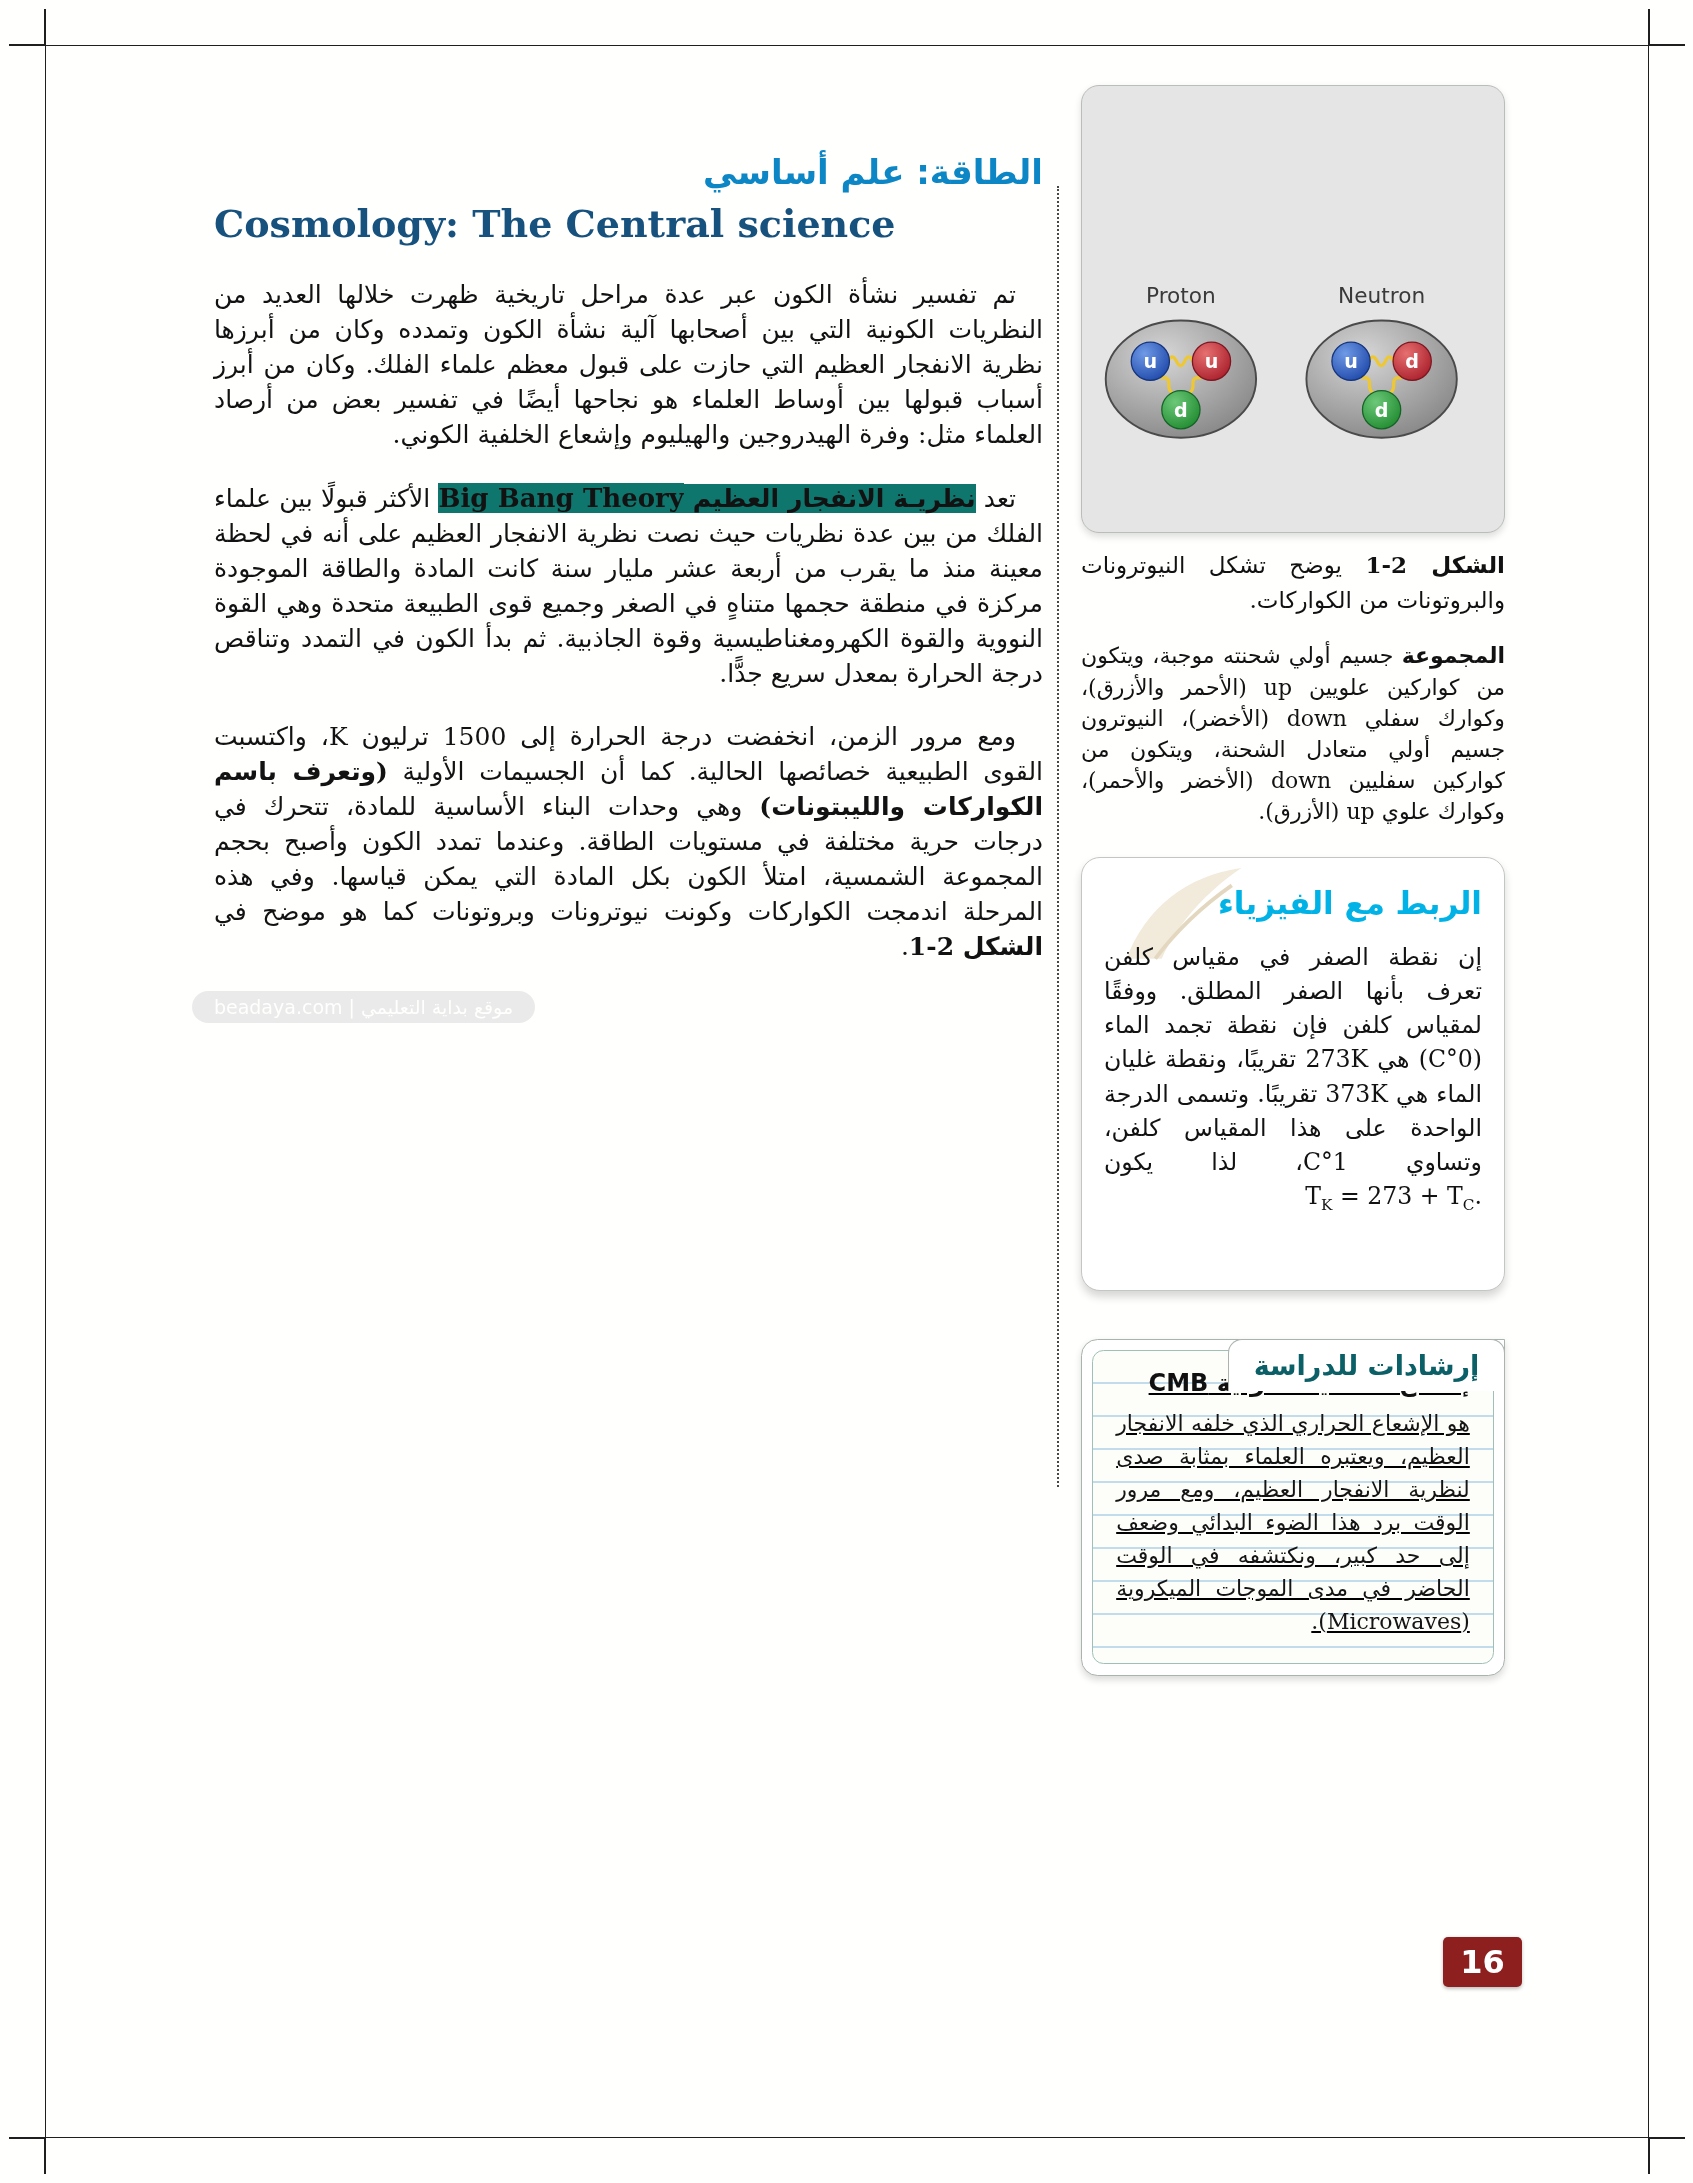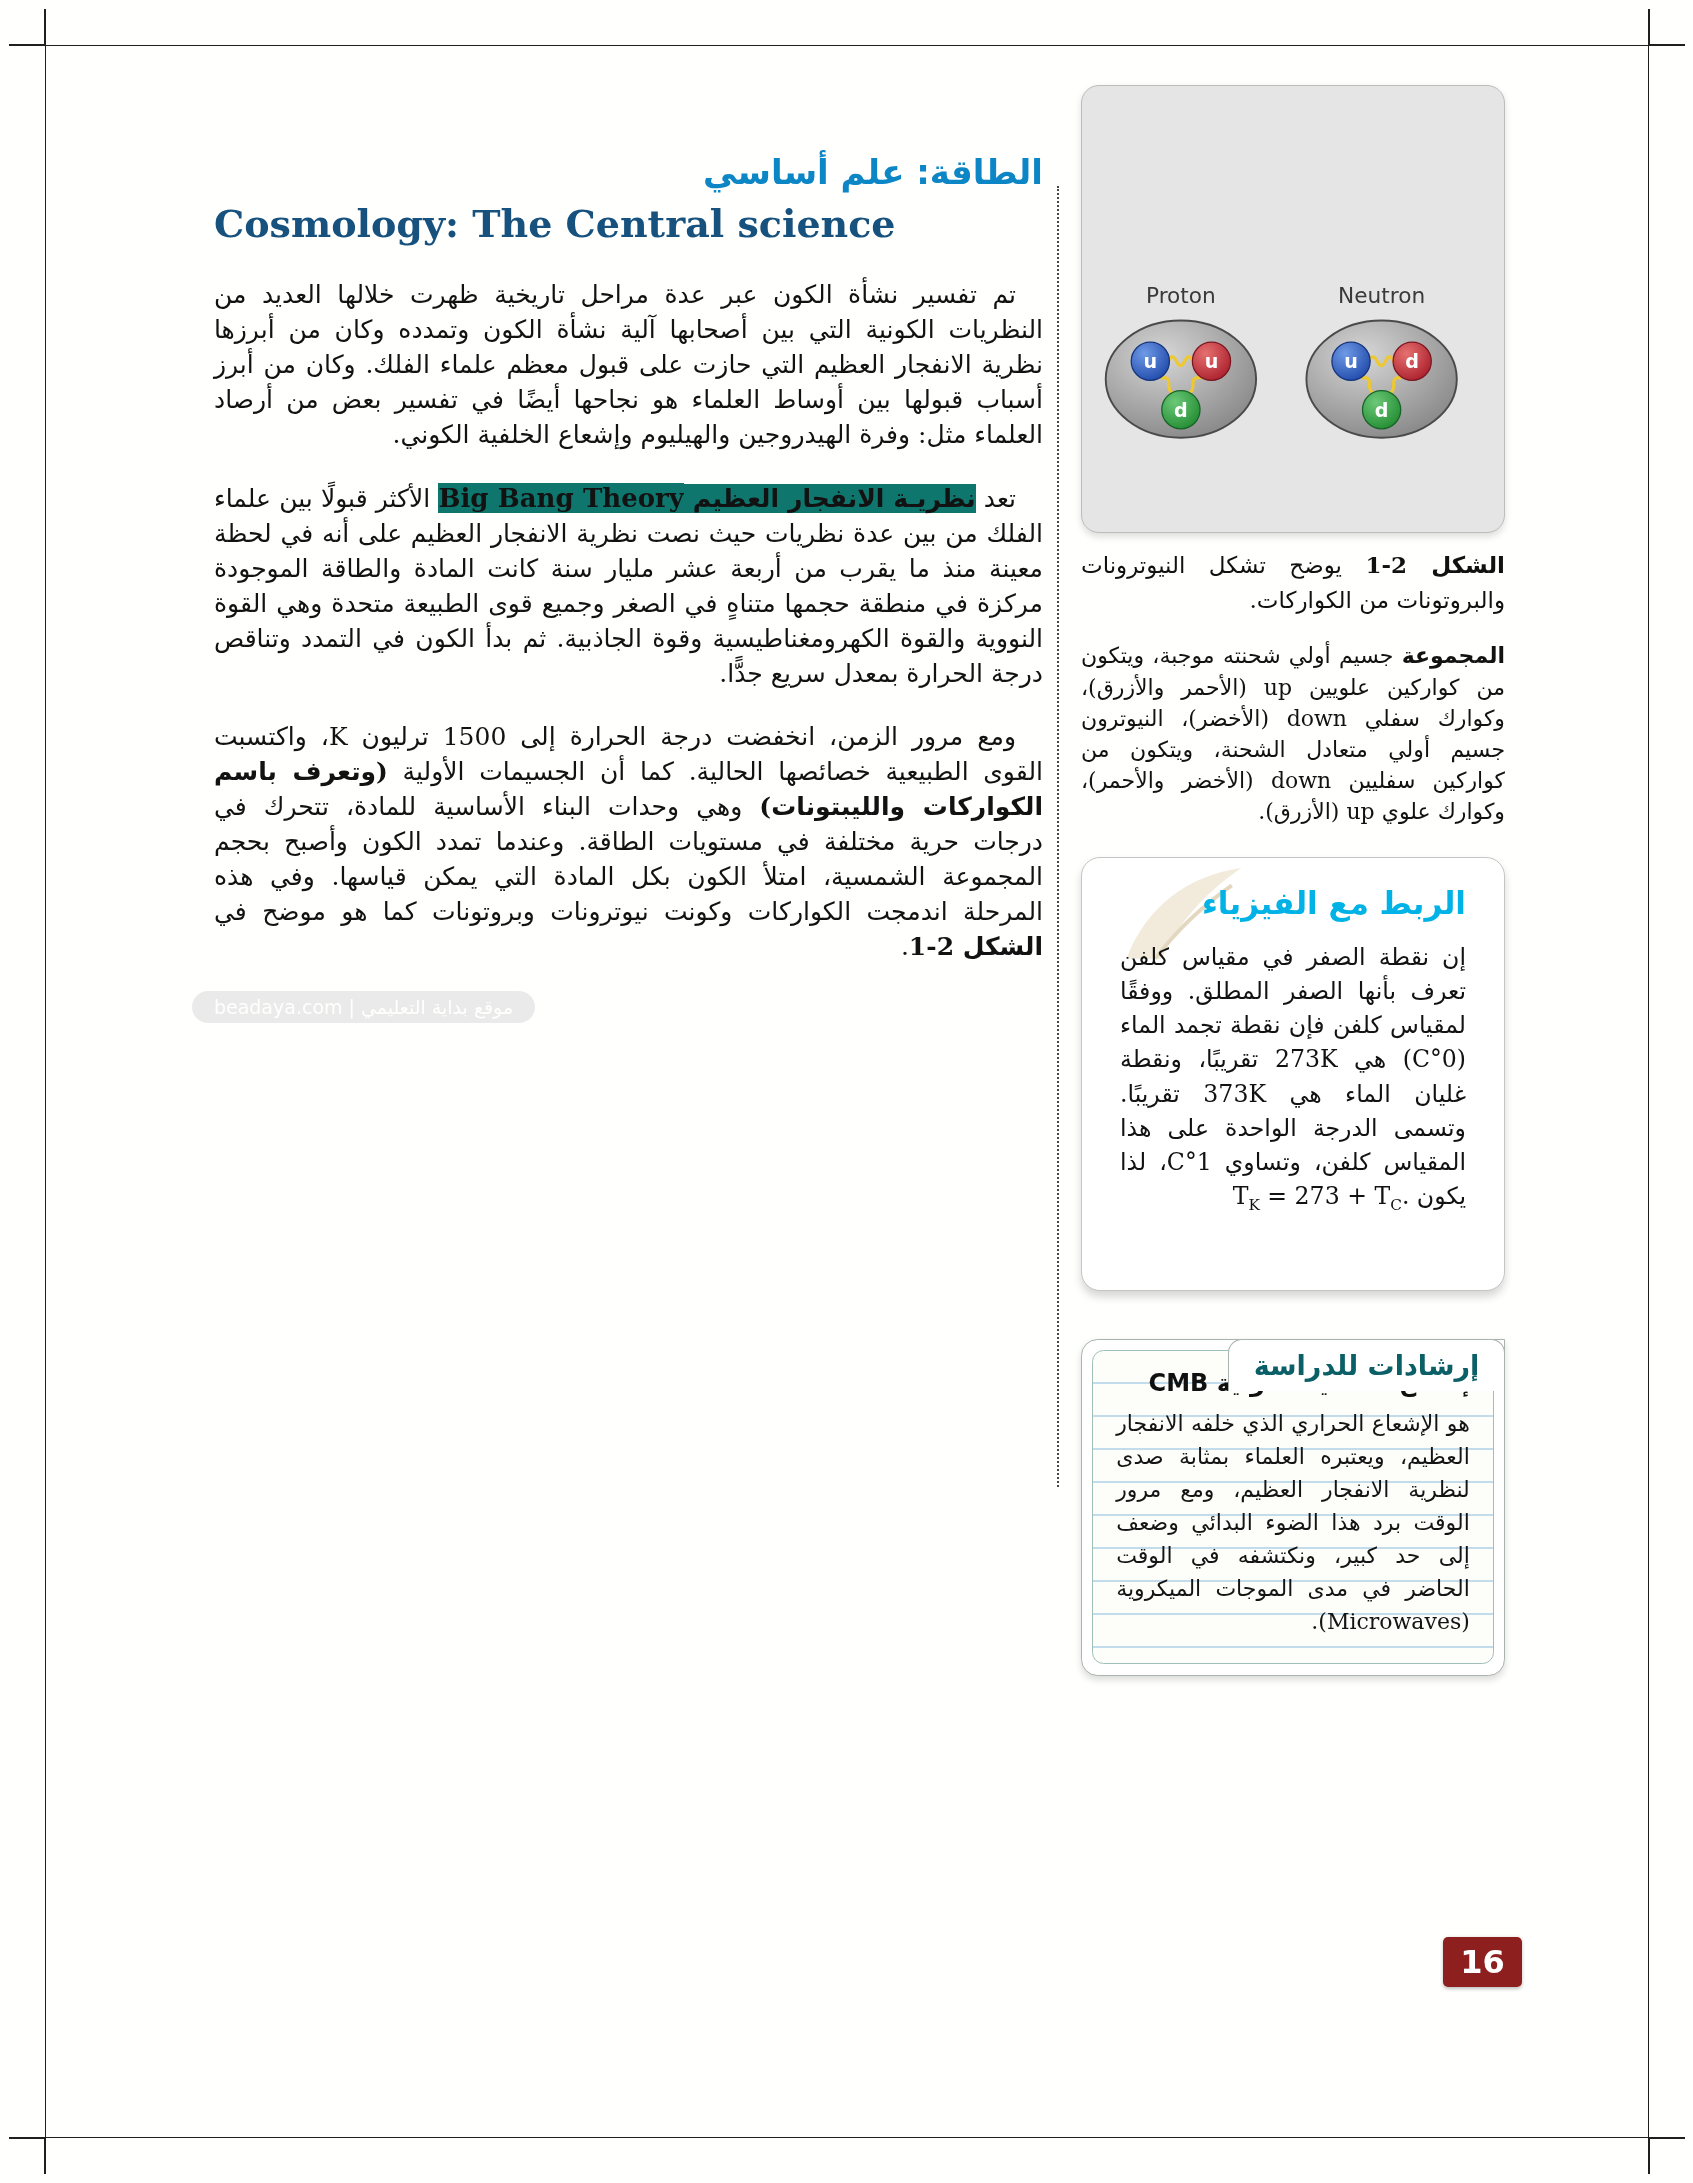--- a/index.html
+++ b/index.html
@@ -40,28 +40,28 @@
   .sidebar{position:absolute;left:1081px;top:85px;width:424px;z-index:2;}
   .figure-box{height:446px;border:1.3px solid #b9beba;border-radius:18px;background:#e5e5e5;box-shadow:0 3.2px 7.7px rgba(0,0,0,.13);overflow:hidden;}
   .figure-box svg{display:block;width:424px;height:446px;}
   .nucleon-label{font-size:34px;fill:#3a3a3a;font-family:"DejaVu Sans",sans-serif;}
   .qk{font-size:30px;font-weight:bold;fill:#ffffff;font-family:"DejaVu Sans",sans-serif;}
   .gluon{stroke:#eec832;stroke-width:5;fill:none;stroke-linecap:round;}
 
   .caption{margin:15.3px 0 0;direction:rtl;text-align:justify;font-size:23px;line-height:1.5;color:#111;font-family:"DejaVu Serif","DejaVu Sans",serif;}
   .side-p{margin:23px 0 0;direction:rtl;text-align:justify;font-size:22px;line-height:1.42;color:#121212;font-family:"DejaVu Serif","DejaVu Sans",serif;}
 
-  .physics-box{position:relative;margin-top:29px;border:1.3px solid #c3c7c3;border-radius:19px;background:#ffffff;box-shadow:0 5.1px 9px rgba(0,0,0,.16);padding:27px 38px 33px;min-height:434px;box-sizing:border-box;}
+  .physics-box{position:relative;margin-top:29px;border:1.3px solid #c3c7c3;border-radius:19px;background:#ffffff;box-shadow:0 5.1px 9px rgba(0,0,0,.16);padding:27px 22px 33px;min-height:434px;box-sizing:border-box;}
   .physics-box h3{margin:0 0 19px;direction:rtl;text-align:right;font-size:31px;font-weight:bold;color:#00b2e5;position:relative;z-index:2;}
   .physics-box p{margin:0;direction:rtl;text-align:justify;font-size:23.6px;line-height:1.45;color:#121212;position:relative;z-index:2;font-family:"DejaVu Serif","DejaVu Sans",serif;}
   .eq{white-space:nowrap;font-family:"DejaVu Serif",serif;}
   .eq sub{font-size:15.3px;}
   .quill{position:absolute;left:35px;top:5.1px;opacity:.55;z-index:1;}
 
-  .study{position:relative;margin-top:34px;}
+  .study{position:relative;margin-top:34px;text-decoration:underline;}
   .study-tab{position:absolute;top:0;right:0;width:275px;height:51px;background:#ffffff;border:1.9px solid #aab3ad;border-bottom:none;border-radius:14px 14px 0 0;display:flex;align-items:center;justify-content:center;font-size:27px;font-weight:bold;color:#0b5f66;z-index:3;direction:rtl;}
   .study-outer{margin-top:48px;border:1.9px solid #aab3ad;border-radius:16.6px 0 16.6px 16.6px;background:#ffffff;box-shadow:0 3.8px 7.7px rgba(0,0,0,.14);padding:10.2px;position:relative;z-index:2;}
   .study-inner{border:1.3px solid #9fc0b8;border-radius:11.5px;background-color:#fdfdfa;background-image:repeating-linear-gradient(to bottom,transparent 0 31px,#c3dcec 31px 33px);padding:16.6px 23px 25.5px;min-height:300px;box-sizing:border-box;}
   .study-inner h4{margin:0 0 6.4px;direction:rtl;text-align:right;font-size:24px;font-weight:bold;color:#101010;line-height:33px;}
   .study-inner p{margin:0;direction:rtl;text-align:justify;font-size:22px;line-height:33px;color:#141414;font-family:"DejaVu Serif","DejaVu Sans",serif;}
 
   .page-num{position:absolute;left:1443px;top:1937px;width:79px;height:50px;background:#8e1f1f;color:#ffffff;font-size:32px;font-weight:bold;display:flex;align-items:center;justify-content:center;border-radius:5.1px;z-index:2;box-shadow:0 1.9px 3.8px rgba(0,0,0,.25);}
 </style>
 </head>
 <body>

